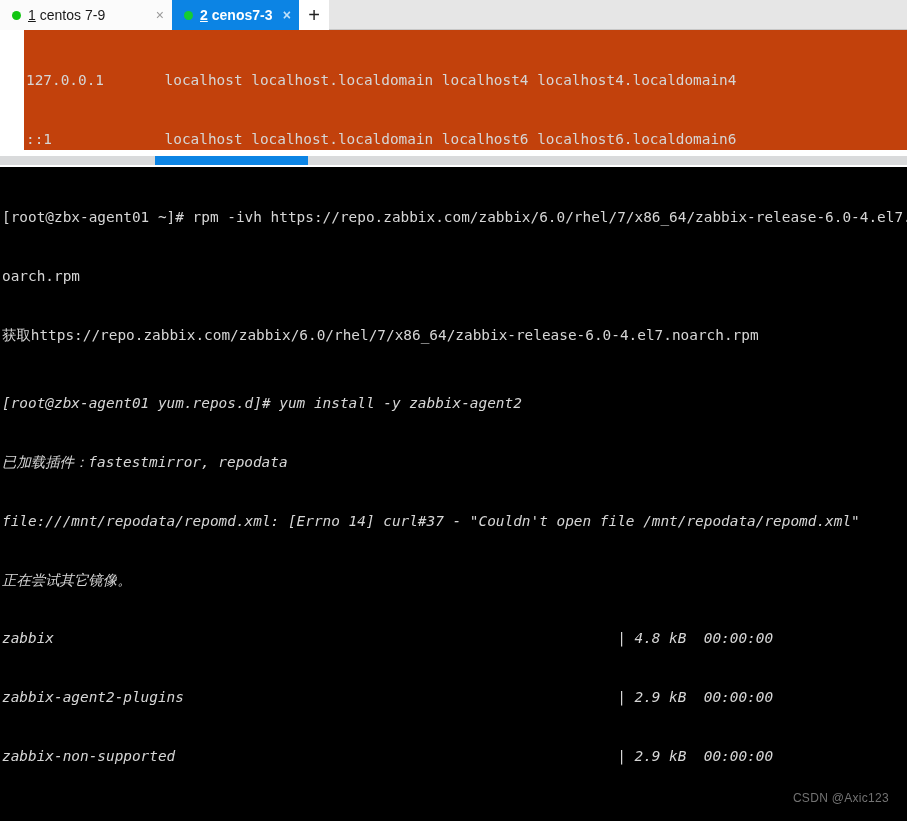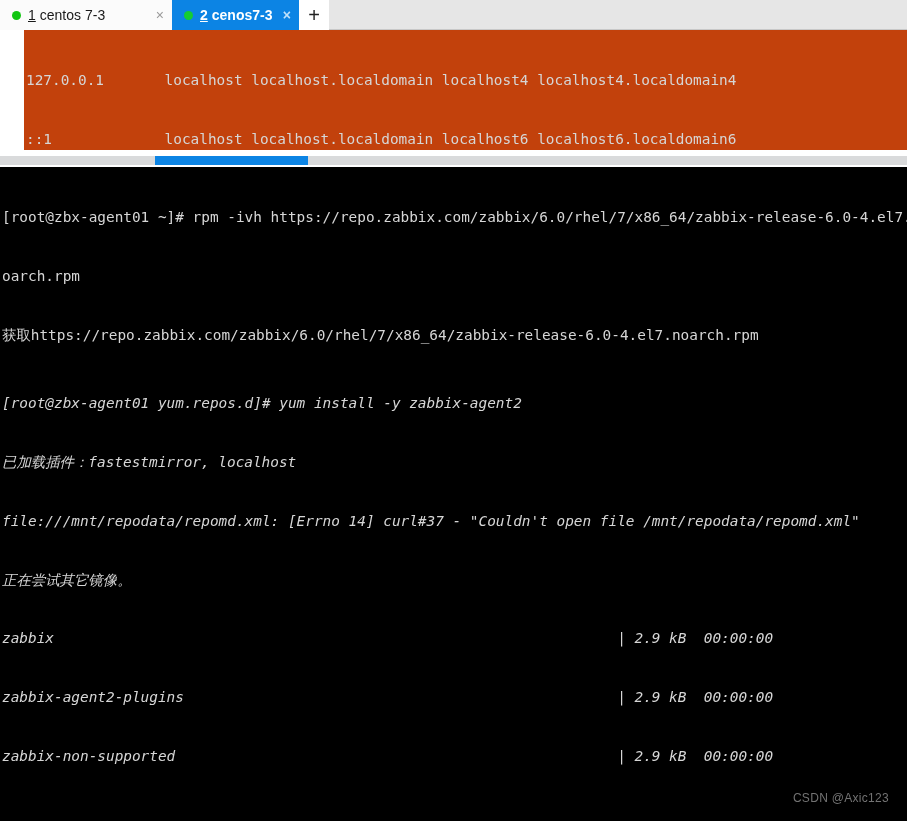--- a/index.html
+++ b/index.html
@@ -101,21 +101,21 @@
 </style>
 </head>
 <body>
 
 <div id="app">
 
   <div class="tabbar">
     <div class="tab inactive" style="background: rgb(251, 251, 251);">
       <span class="tab-dot" style="background: rgb(18, 198, 18);"></span>
       <span class="tab-num">1</span>
-      <span class="tab-label">centos 7-3</span>
+      <span class="tab-label">centos 7-9</span>
       <span class="tab-close">×</span>
     </div>
     <div class="tab active" style="background: rgb(12, 132, 228);">
       <span class="tab-dot" style="background: rgb(21, 204, 51);"></span>
       <span class="tab-num">2</span>
       <span class="tab-label">cenos7-3</span>
       <span class="tab-close">×</span>
     </div>
     <div class="tab-new">+</div>
     <div class="tabbar-filler"></div>
@@ -149,24 +149,24 @@
   </div>
 
   <div class="splitter" id="split2">
     <div class="hscroll" id="hscroll2" style="left: 0px; width: 907px; background: rgb(217, 218, 219);">
       <div class="hscroll-thumb" id="hthumb2" style="left: 0px; width: 268px; background: rgb(12, 132, 228);"></div>
     </div>
   </div>
 
   <div class="pane" id="pane3" style="background: rgb(0, 0, 0); color: rgb(214, 214, 214);">
     <div class="line">[root@zbx-agent01 yum.repos.d]# yum install -y zabbix-agent2</div>
-    <div class="line">已加载插件：fastestmirror, localhost</div>
+    <div class="line">已加载插件：fastestmirror, repodata</div>
     <div class="line">file:///mnt/repodata/repomd.xml: [Errno 14] curl#37 - "Couldn't open file /mnt/repodata/repomd.xml"</div>
     <div class="line">正在尝试其它镜像。</div>
-    <div class="line">zabbix                                                                 | 2.9 kB  00:00:00</div>
+    <div class="line">zabbix                                                                 | 4.8 kB  00:00:00</div>
     <div class="line">zabbix-agent2-plugins                                                  | 2.9 kB  00:00:00</div>
     <div class="line">zabbix-non-supported                                                   | 2.9 kB  00:00:00</div>
     
     
     
     
     
     
     
     

